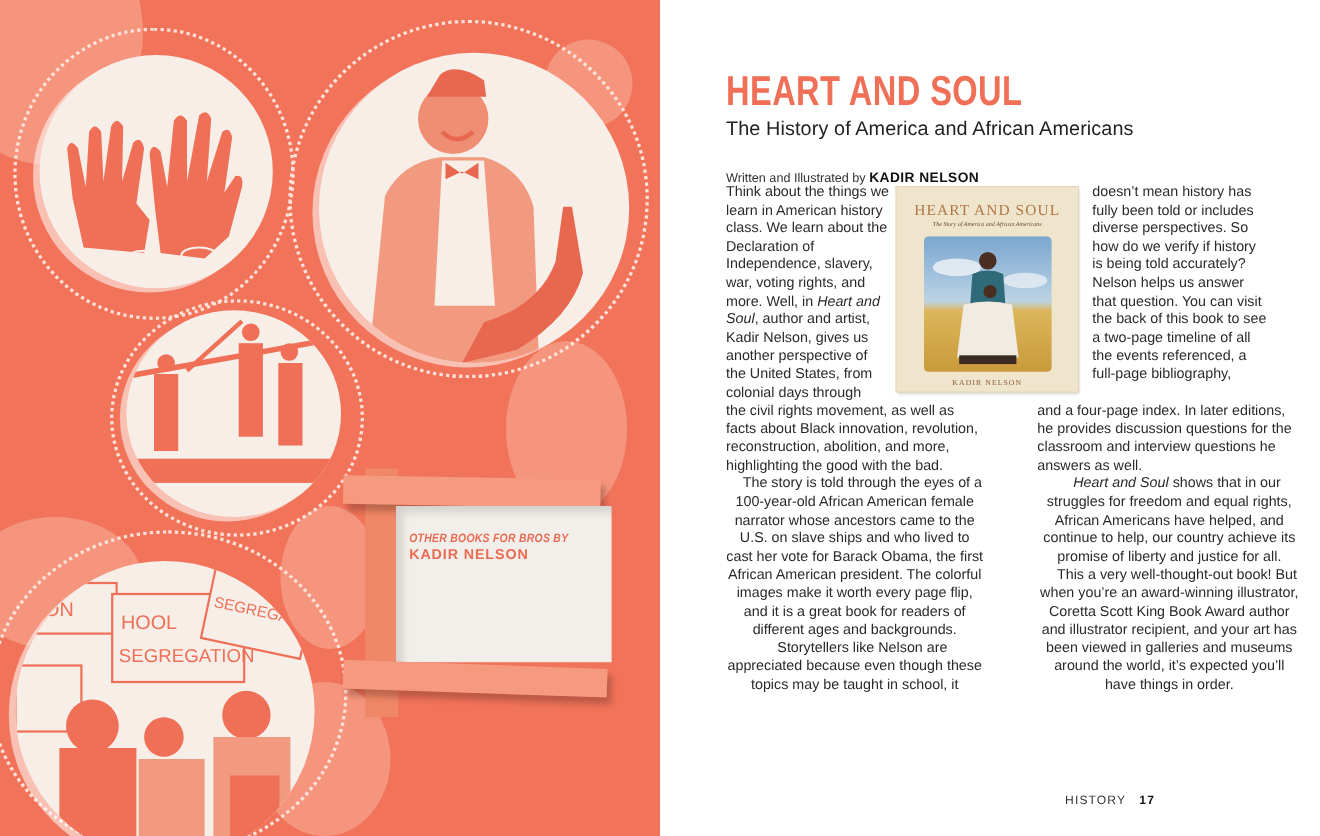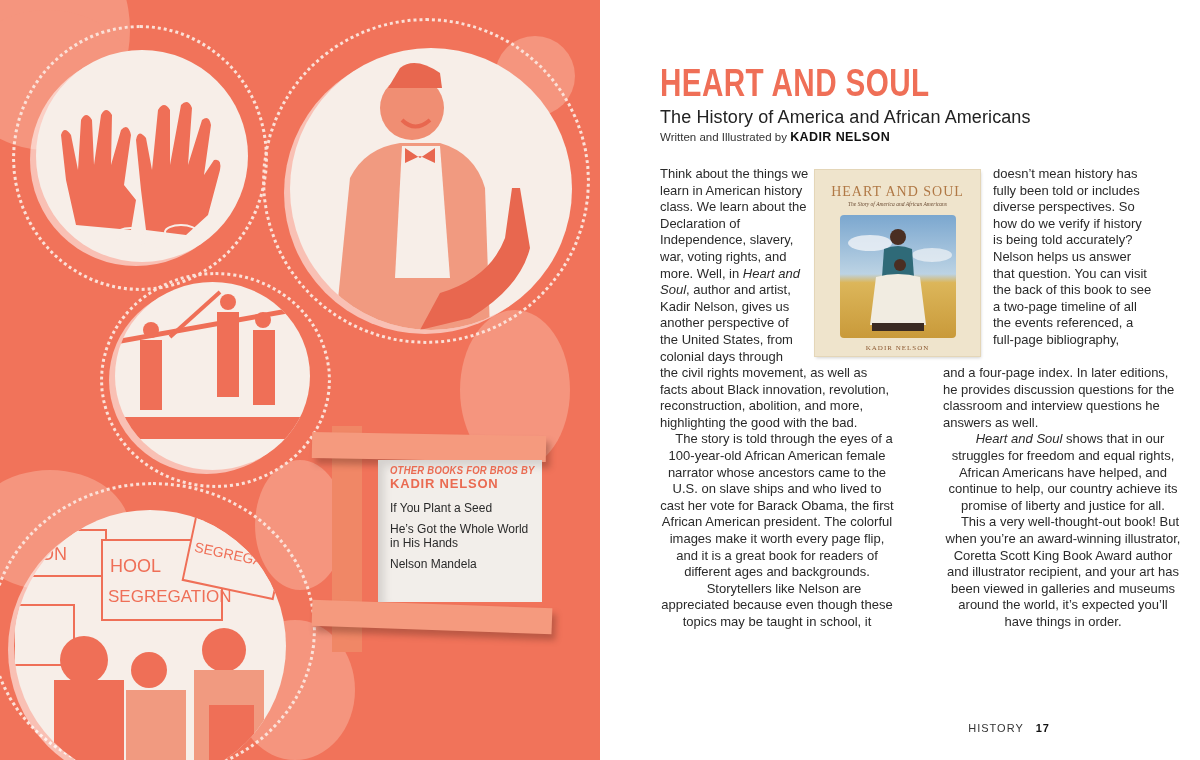--- a/index.html
+++ b/index.html
@@ -11,31 +11,31 @@
   .ring { position:absolute; border-radius:50%; border:3px dotted #fbe1d8; }
   .medallion { position:absolute; border-radius:50%; background:#f7eee8; overflow:hidden; box-shadow: -6px 4px 0 rgba(255,255,255,0.55); }
   .medallion svg { position:absolute; left:0; top:0; width:100%; height:100%; }
 
   
   .note-wrap { position:absolute; left:318px; top:426px; width:234px; height:226px; }
   .note-post { position:absolute; left:14px; top:0; width:30px; height:226px; background:#f08766; }
   .note-bar { position:absolute; height:26px; background:#f59a7e; box-shadow: 4px 6px 6px rgba(90,40,30,0.35); }
   .note-bar.top { left:-6px; top:8px; width:234px; transform:rotate(1deg); }
   .note-bar.bottom { left:-6px; top:178px; width:240px; transform:rotate(2deg); }
-  .note-card { position:absolute; left:60px; top:34px; width:164px; height:142px; background:#f2eeea; box-shadow: inset 6px 6px 8px rgba(0,0,0,0.12); padding:4px 12px 0 12px; box-sizing:border-box; }
+  .note-card { position:absolute; left:42px; top:34px; width:196px; height:142px; background:#f2eeea; box-shadow: inset 6px 6px 8px rgba(0,0,0,0.12); padding:24px 12px 0 12px; box-sizing:border-box; }
   .note-kicker { font-family:"Liberation Sans", sans-serif; font-style:italic; font-weight:bold; font-size:11px; color:#ea6b52; letter-spacing:0.3px; transform:scaleX(0.86); transform-origin:left; white-space:nowrap; }
   .note-author { font-weight:bold; font-size:13px; color:#ea6b52; letter-spacing:0.8px; margin-top:0px; }
   .note-list { list-style:none; margin:10px 0 0 0; padding:0; }
   .note-list li { font-size:12px; color:#2a2a2a; line-height:14px; margin-bottom:7px; }
 
   
   .right-page { position:absolute; left:600px; top:0; width:482px; height:760px; background:#ffffff; }
   .title { position:absolute; left:60px; top:64px; font-family:"Liberation Sans", sans-serif; font-weight:bold; font-size:38px; line-height:38px; color:#ef6f57; letter-spacing:0.5px; transform:scaleX(0.78); transform-origin:left top; white-space:nowrap; }
   .subtitle { position:absolute; left:60px; top:107px; font-size:18px; color:#222; white-space:nowrap; letter-spacing:0.1px; }
-  .byline { position:absolute; left:60px; top:130px; font-size:11.5px; color:#333; white-space:nowrap; }
+  .byline { position:absolute; left:60px; top:154px; font-size:11.5px; color:#333; white-space:nowrap; }
   .byline b { font-size:12.5px; letter-spacing:0.4px; color:#111; }
 
   .body-text { font-size:13px; line-height:16.6px; color:#2a2a2a; }
   .body-text p { margin:0; }
   .body-text .indent { text-indent:14px;text-align:center; }
   .col-left-top { position:absolute; left:60px; top:166px; width:150px; }
   .col-right-top { position:absolute; left:393px; top:166px; width:160px; }
   .col-left-bottom { position:absolute; left:60px; top:365px; width:234px; }
   .col-right-bottom { position:absolute; left:297px; top:365px; width:240px;margin-left:46px; }
 
@@ -133,25 +133,20 @@
       </g>
     </svg>
   </div>
 
   <div class="note-wrap">
     <div class="note-post"></div>
     <div class="note-bar top"></div>
     <div class="note-card">
       <div class="note-kicker">OTHER BOOKS FOR BROS BY</div>
       <div class="note-author">KADIR NELSON</div>
-      <ul class="note-list">
-        <li>If You Plant a Seed</li>
-        <li>He’s Got the Whole World in His Hands</li>
-        <li>Nelson Mandela</li>
-      </ul>
     </div>
     <div class="note-bar bottom"></div>
   </div>
 </div>
 
 <div class="right-page">
   <div class="title">HEART AND SOUL</div>
   <div class="subtitle">The History of America and African Americans</div>
   <div class="byline">
     <span>Written and Illustrated by </span><b>KADIR NELSON</b>

